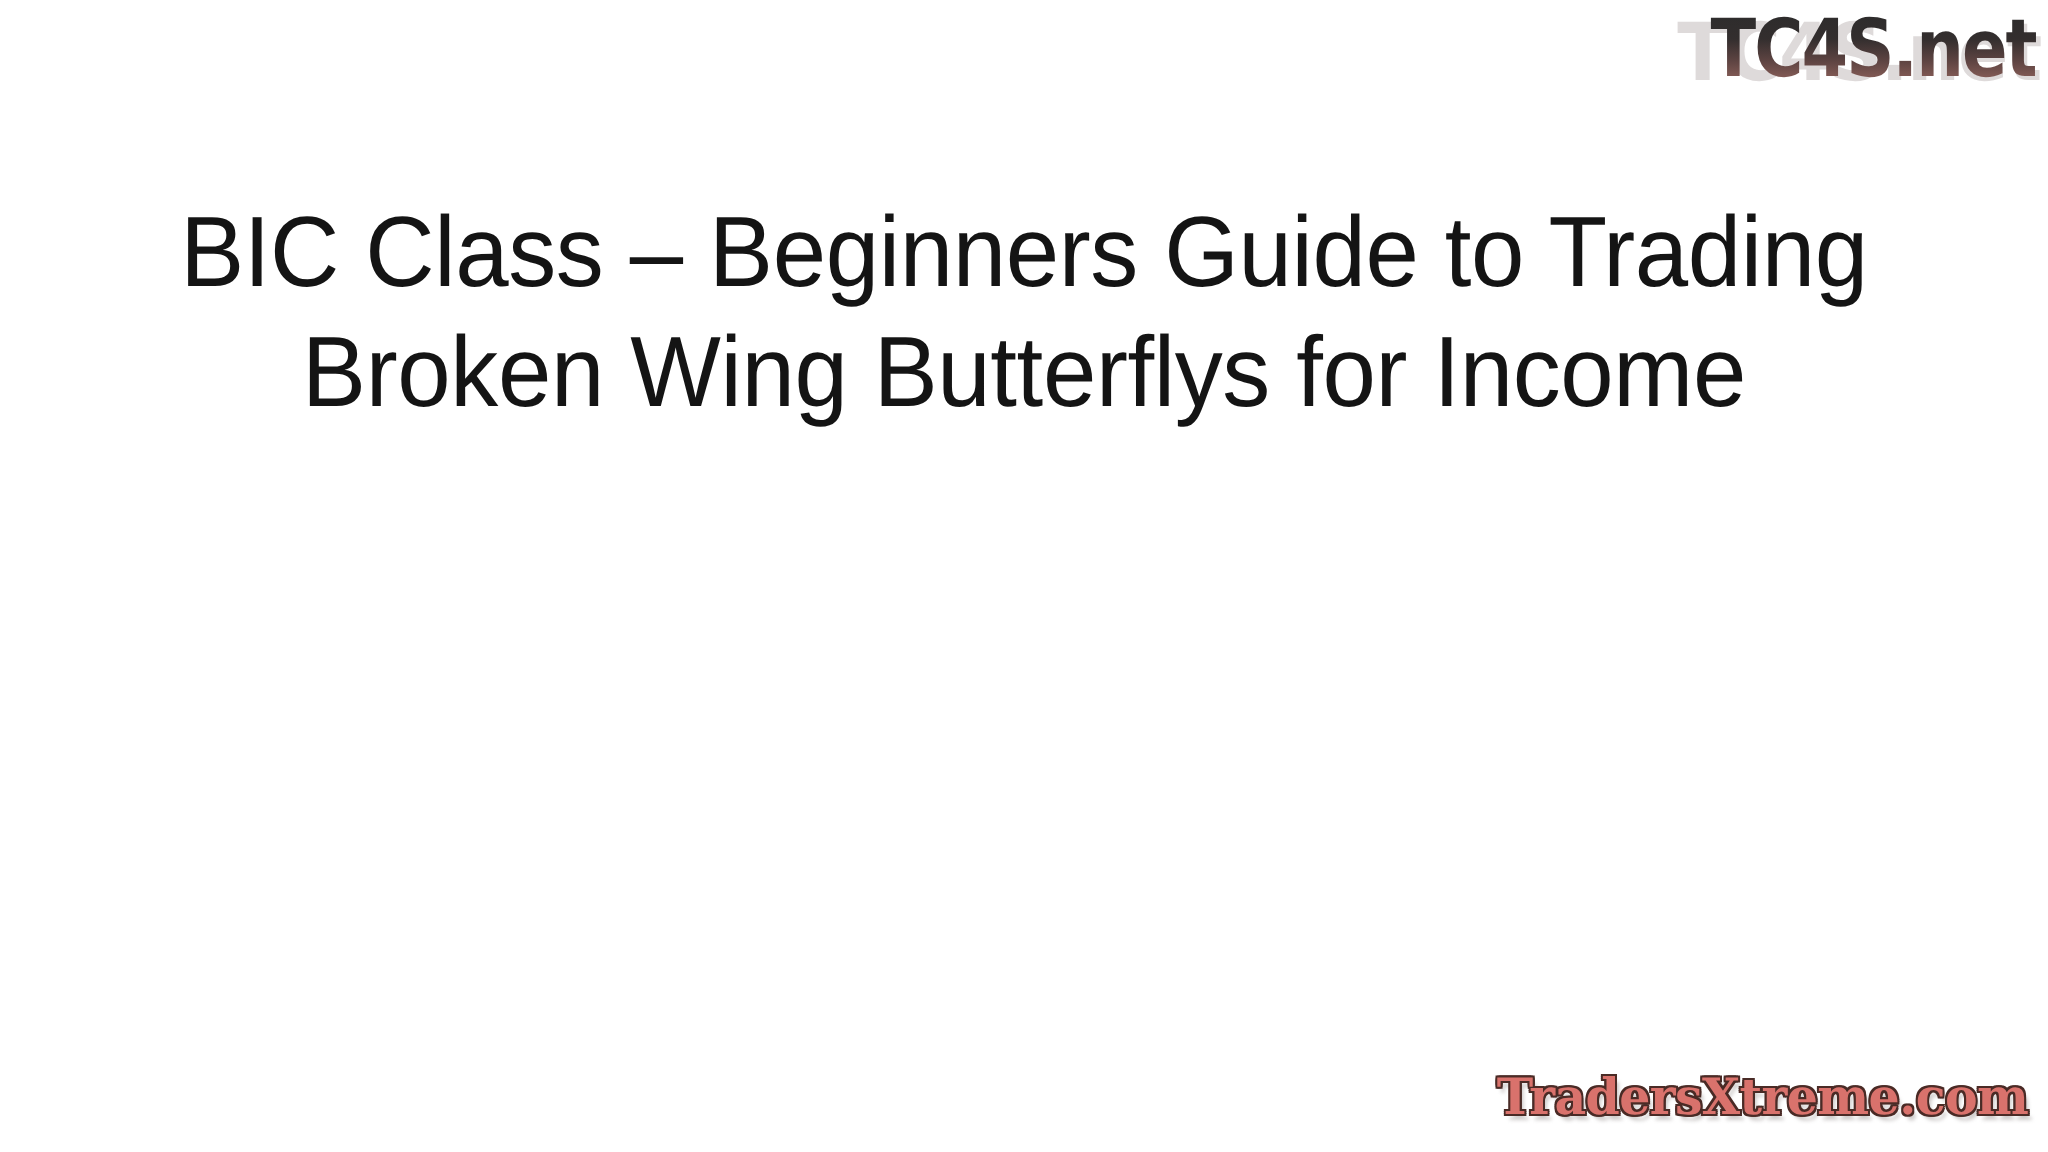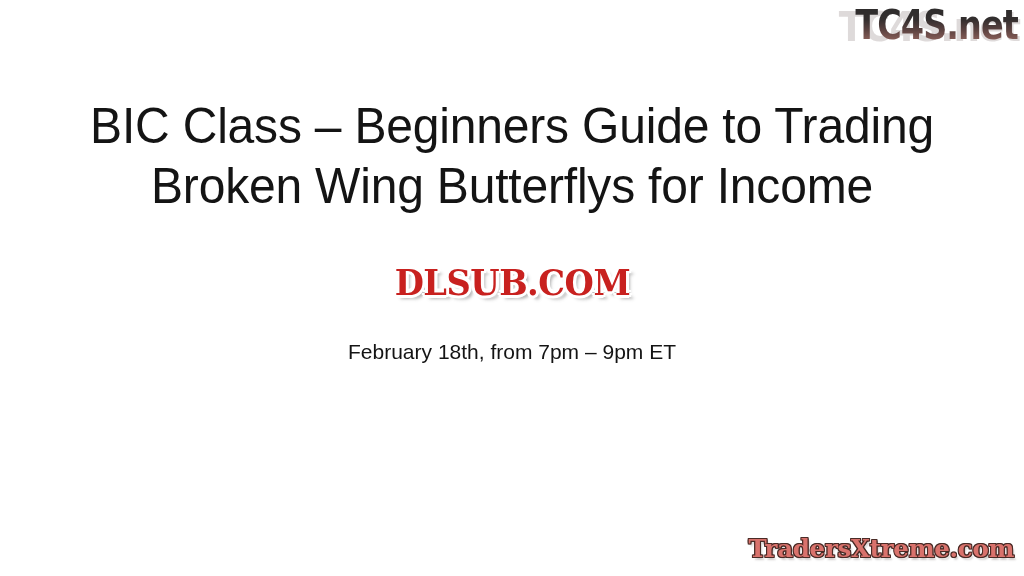--- a/index.html
+++ b/index.html
@@ -151,21 +151,17 @@
 </head>
 <body>
 
 <div class="slide">
 
   <div class="tc4s-shadow">TC4S.net</div>
   <div class="tc4s-logo">TC4S.net</div>
 
   <div class="title">BIC Class – Beginners Guide to Trading Broken Wing Butterflys for Income</div>
 
-  <div class="dlsub">
-    <span class="dlsub-text">DLSUB.COM</span>
-  </div>
 
-  <div class="subtitle">February 18th, from 7pm – 9pm ET</div>
 
   <div class="tx-logo">TradersXtreme.com</div>
 
 </div>
 
 </body></html>

